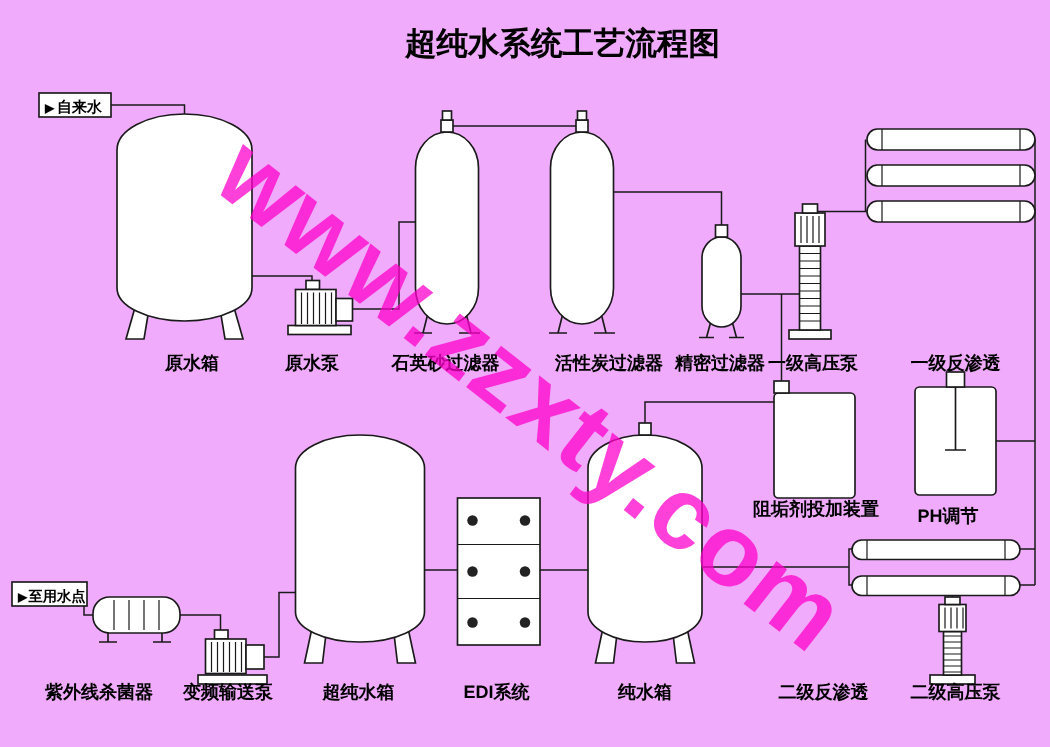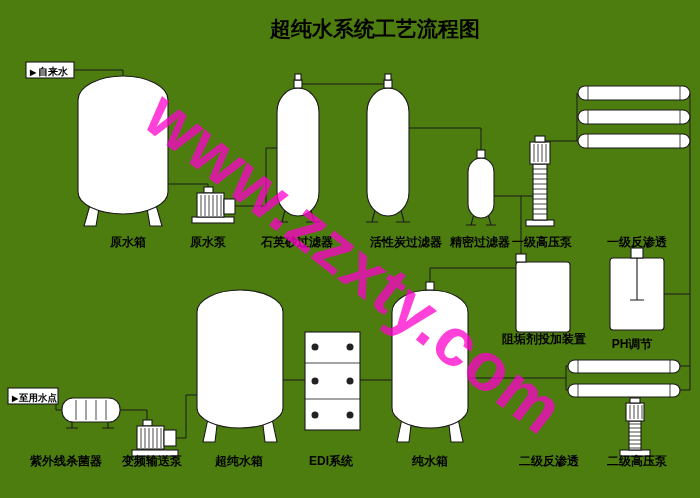--- a/index.html
+++ b/index.html
@@ -1,16 +1,16 @@
 <!DOCTYPE html>
 <html><head>
 <meta charset="utf-8">
 <style>
   html,body{margin:0;padding:0;background:#ffffff;}
-  #stage{position:relative;width:700px;height:498px;background:#4d7c0f;overflow:hidden;
+  #stage{position:relative;width:700px;height:498px;background:#f0abfc;overflow:hidden;
          font-family:"Liberation Sans",sans-serif;}
   svg{display:block;}
   text{user-select:none;}
 </style>
 </head>
 <body>
 
 <div id="stage">
 <svg width="700" height="498" viewBox="0 0 700 498">
 

